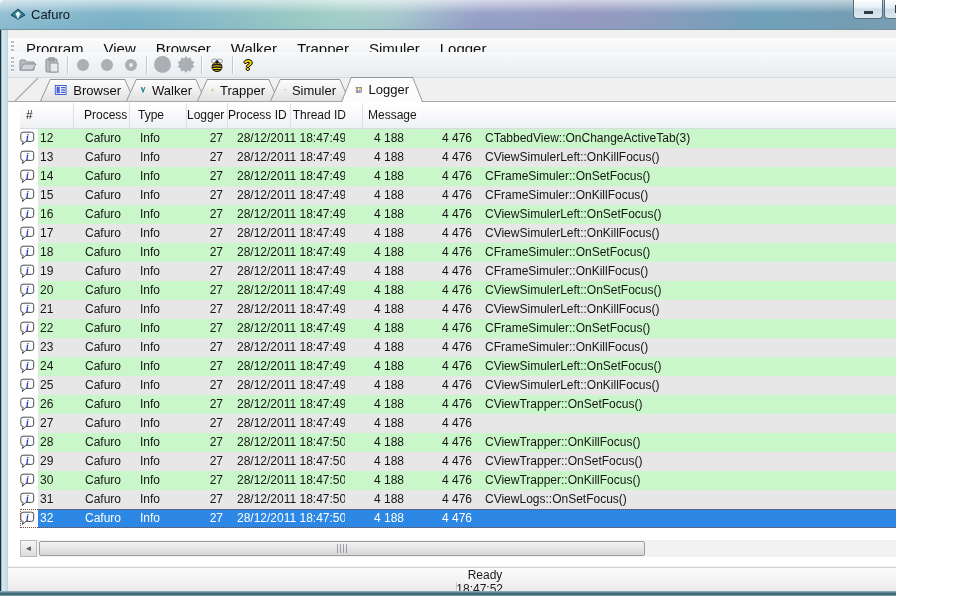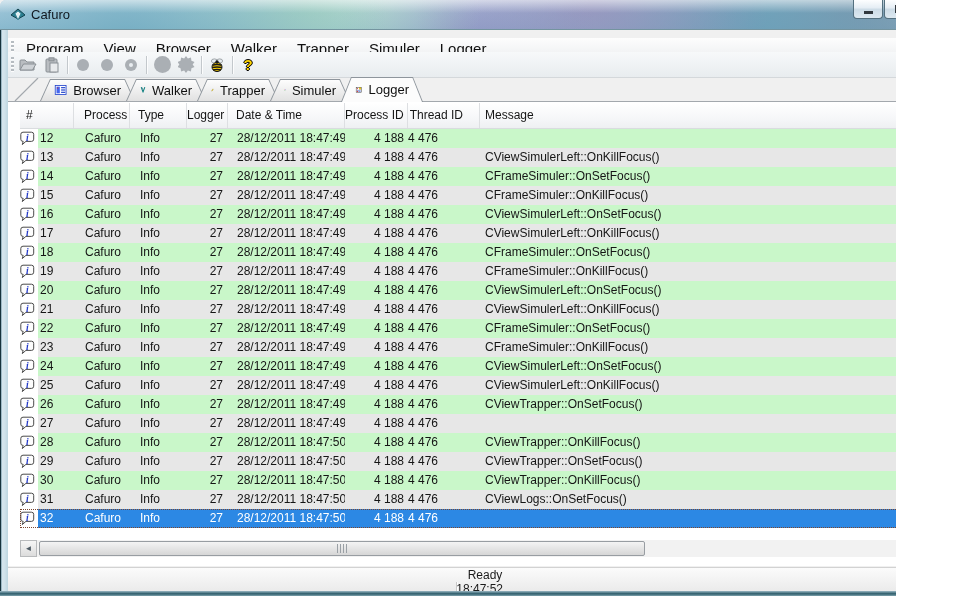--- a/index.html
+++ b/index.html
@@ -80,21 +80,21 @@
   .lrow.odd .stripe{background:var(--row_odd);}
   .lrow.selected .stripe{background:var(--selection);color:#fff;}
   .lrow.selected{outline:1px dotted #7c4630;outline-offset:-1px;}
   .c{overflow:hidden;flex:none;}
   .c.num{width:36px;padding-left:2px;}
   .c.process{width:56px;padding-left:11px;}
   .c.type{width:57px;padding-left:10px;}
   .c.level{width:41px;text-align:right;padding-right:5px;}
   .c.date{width:117px;padding-left:9px;}
   .c.pid{width:63px;text-align:right;padding-right:4px;}
-  .c.tid{width:72px;text-align:left;padding-right:8px;}
+  .c.tid{width:72px;text-align:right;padding-right:8px;}
   .c.msg{flex:1;padding-left:5px;}
   
   .hc.h-num{width:54px;padding-left:6px;}
   .hc.h-process{width:56px;padding-left:10px;}
   .hc.h-type{width:57px;padding-left:8px;}
   .hc.h-level{width:41px;padding-right:5px;}
   .hc.h-date{width:117px;padding-left:8px;}
   .hc.h-pid{width:63px;padding-right:14px;}
   .hc.h-tid{width:72px;padding-right:16px;}
   .hc.h-msg{flex:1;padding-left:5px;border-right:none;}
@@ -288,41 +288,41 @@
       </div>
     </div>
 
     <div class="viewpanel">
       <div class="ltable">
         <div class="lheader">
           <span class="hc h-num">#</span>
           <span class="hc h-process">Process</span>
           <span class="hc h-type">Type</span>
           <span class="hc h-level r">Logger</span>
-          <span class="hc h-date">Date &amp; Time</span>
           <span class="hc h-pid r">Process ID</span>
           <span class="hc h-tid r">Thread ID</span>
           <span class="hc h-msg">Message</span>
         </div>
         <div class="lbody">
             <div class="lrow even">
     <span class="cell-icon">
       <svg width="15" height="15" viewBox="0 0 15 15">
         <path d="M3 1.2 h8.5 q2.2 0 2.2 2.2 v4.8 q0 2.2 -2.2 2.2 h-5.6 l-3.6 3.2 0.9 -3.2 h-0.2 q-2.2 0 -2.2 -2.2 v-4.8 q0 -2.2 2.2 -2.2 z" fill="#fdfdfd" stroke="#4a4a4a" stroke-width="1"></path>
         <text x="7.3" y="9.6" font-size="9.5" font-family="serif" font-style="italic" font-weight="bold" fill="#2238c8" text-anchor="middle">i</text>
       </svg>
     </span>
     <div class="stripe">
       <span class="c num">12</span>
       <span class="c process">Cafuro</span>
       <span class="c type">Info</span>
       <span class="c level">27</span>
       <span class="c date">28/12/2011 18:47:49</span>
       <span class="c pid">4 188</span>
       <span class="c tid">4 476</span>
+      <span class="c msg">CTabbedView::OnChangeActiveTab(3)</span>
     </div>
   </div>
             <div class="lrow odd">
     <span class="cell-icon">
       <svg width="15" height="15" viewBox="0 0 15 15">
         <path d="M3 1.2 h8.5 q2.2 0 2.2 2.2 v4.8 q0 2.2 -2.2 2.2 h-5.6 l-3.6 3.2 0.9 -3.2 h-0.2 q-2.2 0 -2.2 -2.2 v-4.8 q0 -2.2 2.2 -2.2 z" fill="#fdfdfd" stroke="#4a4a4a" stroke-width="1"></path>
         <text x="7.3" y="9.6" font-size="9.5" font-family="serif" font-style="italic" font-weight="bold" fill="#2238c8" text-anchor="middle">i</text>
       </svg>
     </span>
     <div class="stripe">

